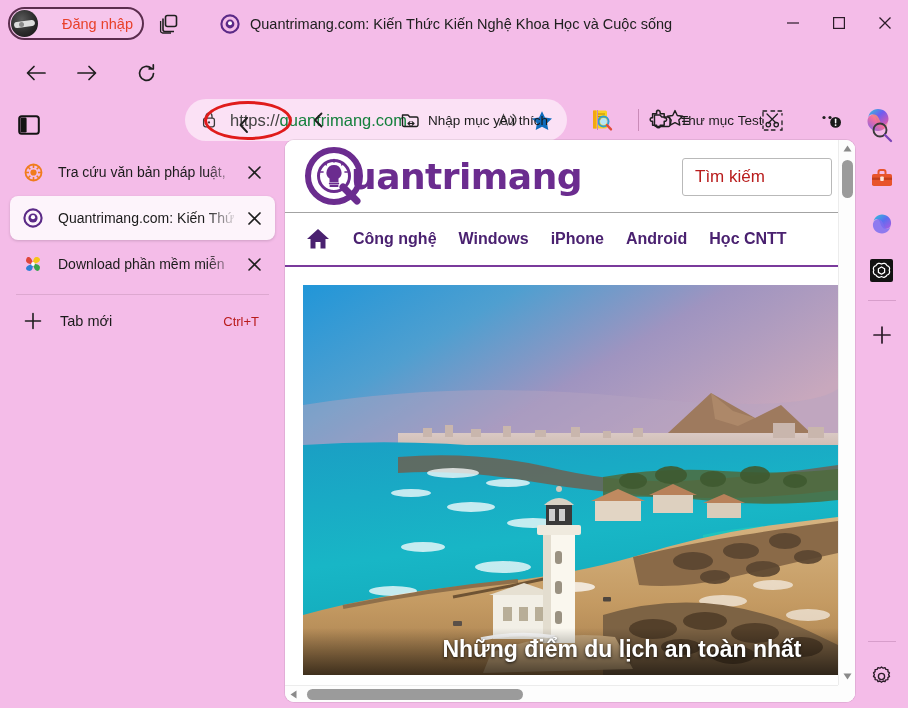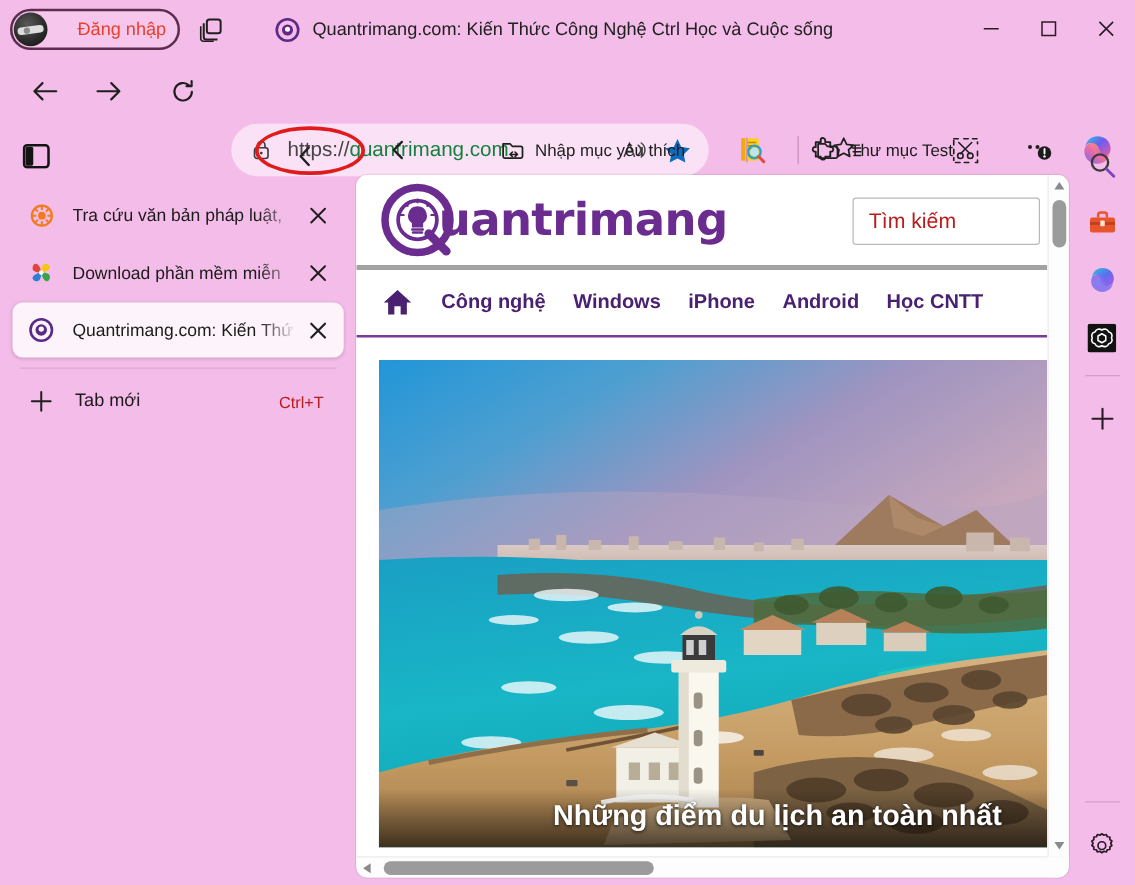--- a/index.html
+++ b/index.html
@@ -228,21 +228,21 @@
     box-shadow: 0 0 0 1px rgba(0,0,0,0.07);
   }
   .page {
     position: absolute; left: 0; top: 0;
     width: 553px; height: 545px;
     background: #fff;
     overflow: hidden;
   }
   .site-header {
     height: 72px; display: flex; align-items: center;
-    border-bottom: 4px solid #a3a3a3;
+    border-bottom: 1px solid #a3a3a3;
     position: relative;
   }
   .logo-wrap { display: flex; align-items: center; margin-left: 18px; }
   .logo-mark {
     width: 62px; height: 62px; flex: none;
     position: relative;
   }
   .logo-text {
     font-size: 36px; font-weight: 700; color: #6b2c8f;
     letter-spacing: -0.5px; margin-left: -14px;
@@ -352,21 +352,21 @@
         <path d="M1.6 7 V17 A2 2 0 0 0 3.6 19 H12" fill="none" stroke="#1f1f1f" stroke-width="1.3"></path>
       </svg>
     </div>
 
     <div class="win-title">
       <svg width="20" height="20" viewBox="0 0 20 20">
         <circle cx="10" cy="10" r="8.6" fill="none" stroke="#5b2a87" stroke-width="2.1"></circle>
         <circle cx="10" cy="10" r="4.4" fill="#5b2a87"></circle>
         <circle cx="10" cy="9.3" r="2" fill="#fff"></circle>
       </svg>
-      <div class="win-title-text">Quantrimang.com: Kiến Thức Công Nghệ Ctrl Học và Cuộc sống</div>
+      <div class="win-title-text">Quantrimang.com: Kiến Thức Kiến Nghệ Khoa Học và Cuộc sống</div>
     </div>
 
     <div class="wincontrols">
       <div class="wc-btn">
         <svg width="14" height="14" viewBox="0 0 14 14">
             <path d="M1 7 H13" stroke="#2b1b28" stroke-width="1.2"></path>
           </svg>
       </div>
       <div class="wc-btn">
         <svg width="14" height="14" viewBox="0 0 14 14">
@@ -538,50 +538,50 @@
         </svg>
       </div>
       <div class="tab-title">Tra cứu văn bản pháp luật,</div>
       <div class="tab-close">
         <svg width="15" height="15" viewBox="0 0 15 15">
             <path d="M2 2 L13 13 M13 2 L2 13" stroke="#1f1f1f" stroke-width="1.6" stroke-linecap="round"></path>
           </svg>
       </div>
     </div>
 
+    <div class="tab-row active">
+      <div class="tab-fav">
+        <svg width="20" height="20" viewBox="0 0 20 20">
+          <circle cx="10" cy="10" r="8.6" fill="none" stroke="#5b2a87" stroke-width="2.1"></circle>
+          <circle cx="10" cy="10" r="4.6" fill="#5b2a87"></circle>
+          <circle cx="10" cy="9.2" r="2.1" fill="#fff"></circle>
+        </svg>
+      </div>
+      <div class="tab-title">Quantrimang.com: Kiến Thứ</div>
+      <div class="tab-close">
+        <svg width="15" height="15" viewBox="0 0 15 15">
+            <path d="M2 2 L13 13 M13 2 L2 13" stroke="#1f1f1f" stroke-width="1.7" stroke-linecap="round"></path>
+          </svg>
+      </div>
+    </div>
+
     <div class="tab-row">
       <div class="tab-fav">
         <svg width="20" height="20" viewBox="0 0 20 20">
           <path d="M10 10 C10 4 12 2 15.5 3.5 C18.5 5 17 9 10 10 Z" fill="#f5c518"></path>
           <path d="M10 10 C16 10 18 12 16.5 15.5 C15 18.5 11 17 10 10 Z" fill="#3aa34a"></path>
           <path d="M10 10 C10 16 8 18 4.5 16.5 C1.5 15 3 11 10 10 Z" fill="#2f7fd6"></path>
           <path d="M10 10 C4 10 2 8 3.5 4.5 C5 1.5 9 3 10 10 Z" fill="#e0453a"></path>
           <circle cx="10" cy="10" r="1.9" fill="#fff"></circle>
         </svg>
       </div>
       <div class="tab-title">Download phần mềm miễn</div>
       <div class="tab-close">
         <svg width="15" height="15" viewBox="0 0 15 15">
             <path d="M2 2 L13 13 M13 2 L2 13" stroke="#1f1f1f" stroke-width="1.6" stroke-linecap="round"></path>
-          </svg>
-      </div>
-    </div>
-
-    <div class="tab-row active">
-      <div class="tab-fav">
-        <svg width="20" height="20" viewBox="0 0 20 20">
-          <circle cx="10" cy="10" r="8.6" fill="none" stroke="#5b2a87" stroke-width="2.1"></circle>
-          <circle cx="10" cy="10" r="4.6" fill="#5b2a87"></circle>
-          <circle cx="10" cy="9.2" r="2.1" fill="#fff"></circle>
-        </svg>
-      </div>
-      <div class="tab-title">Quantrimang.com: Kiến Thứ</div>
-      <div class="tab-close">
-        <svg width="15" height="15" viewBox="0 0 15 15">
-            <path d="M2 2 L13 13 M13 2 L2 13" stroke="#1f1f1f" stroke-width="1.7" stroke-linecap="round"></path>
           </svg>
       </div>
     </div>
 
     <div class="ts-divider"></div>
 
     <div class="newtab-row">
       <div class="tab-fav">
         <svg width="18" height="18" viewBox="0 0 18 18">
             <path d="M9 1.5 V16.5 M1.5 9 H16.5" stroke="#1f1f1f" stroke-width="1.6" stroke-linecap="round"></path>

